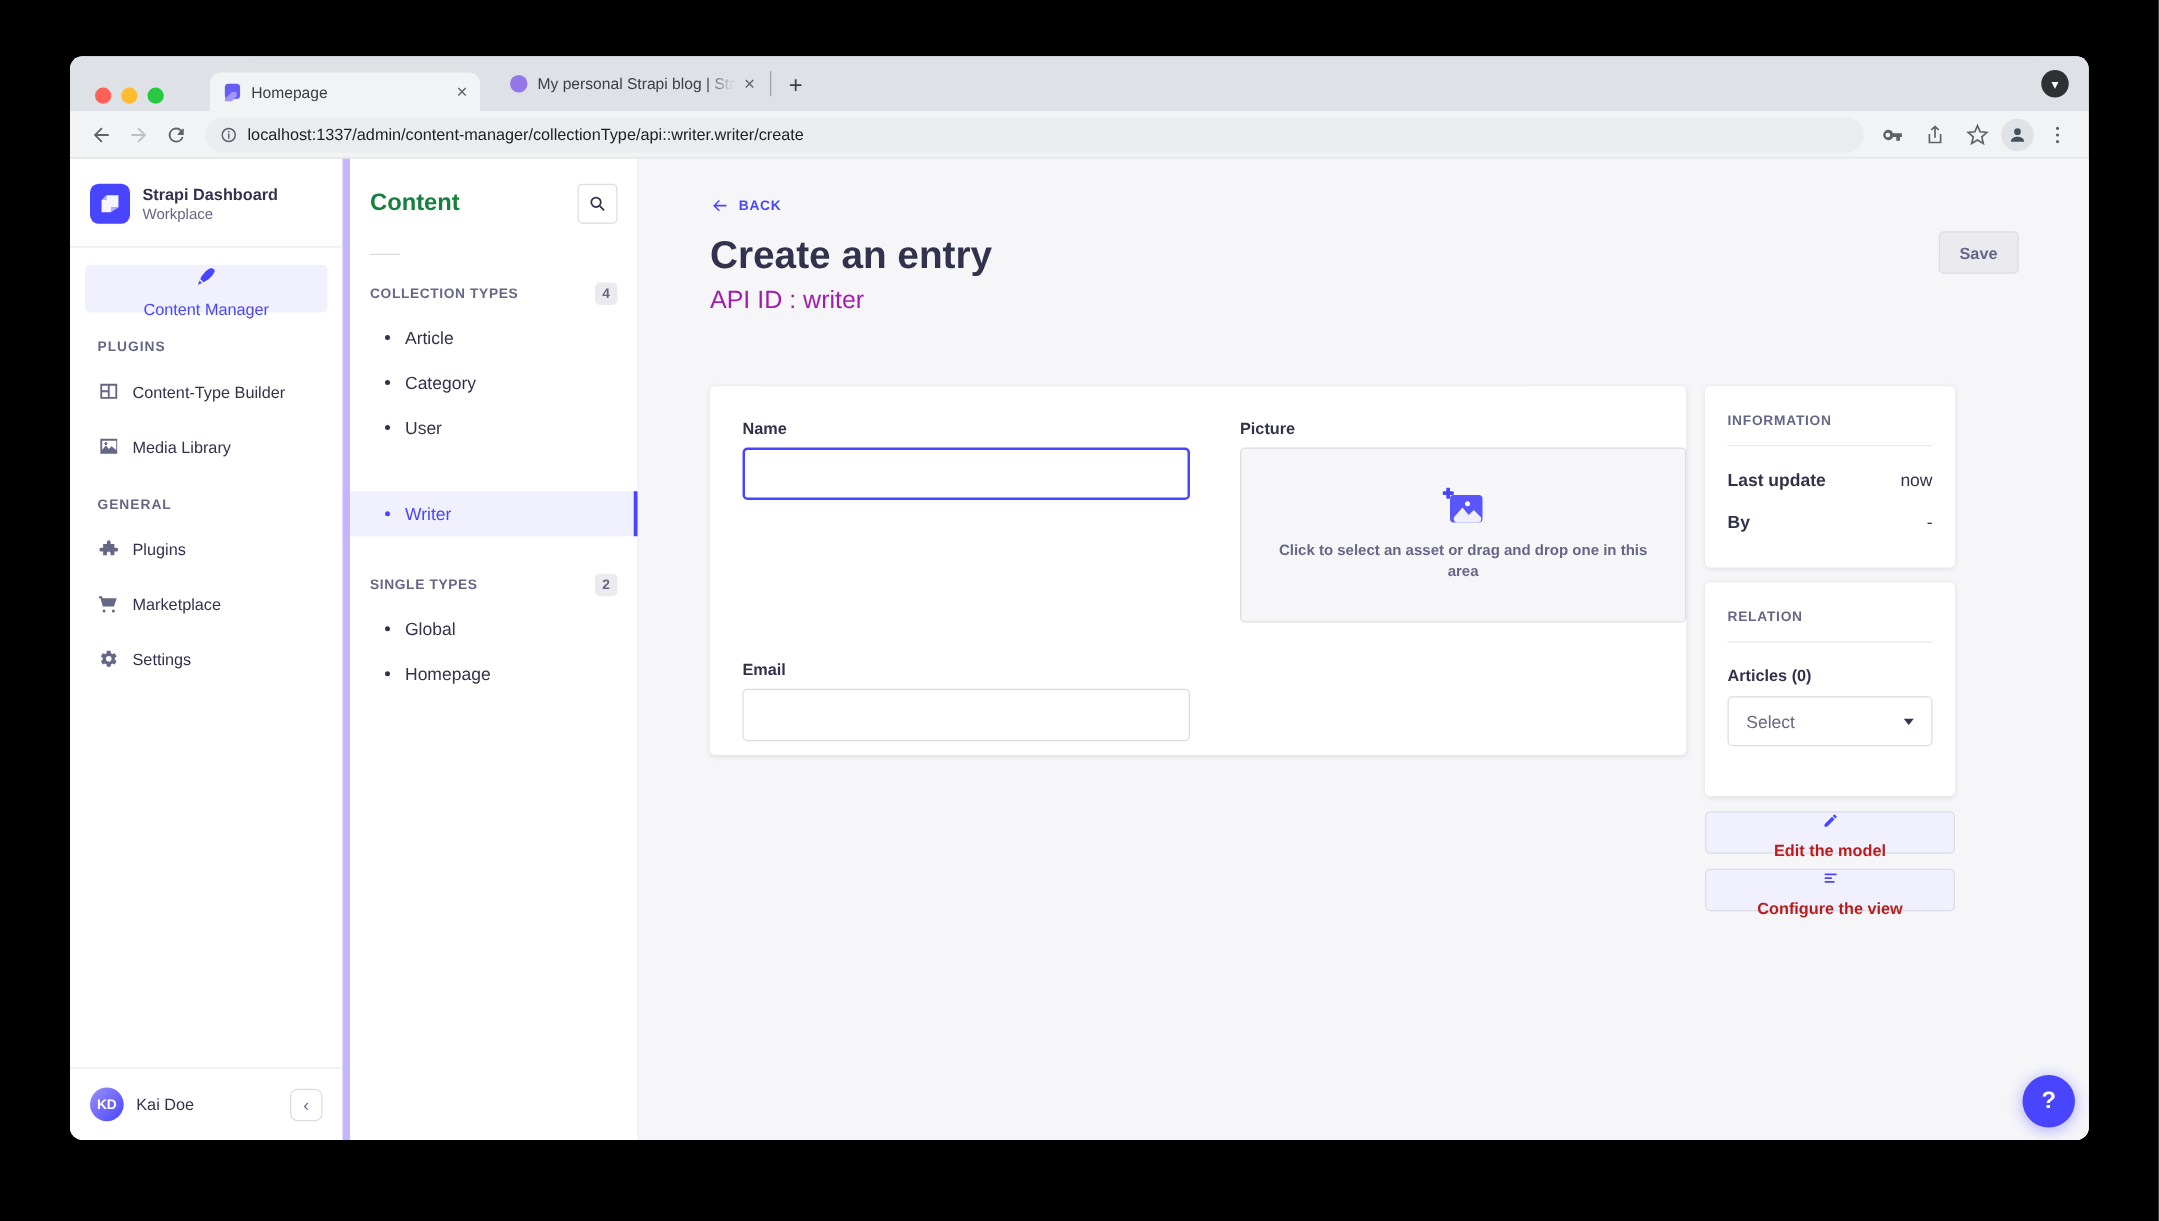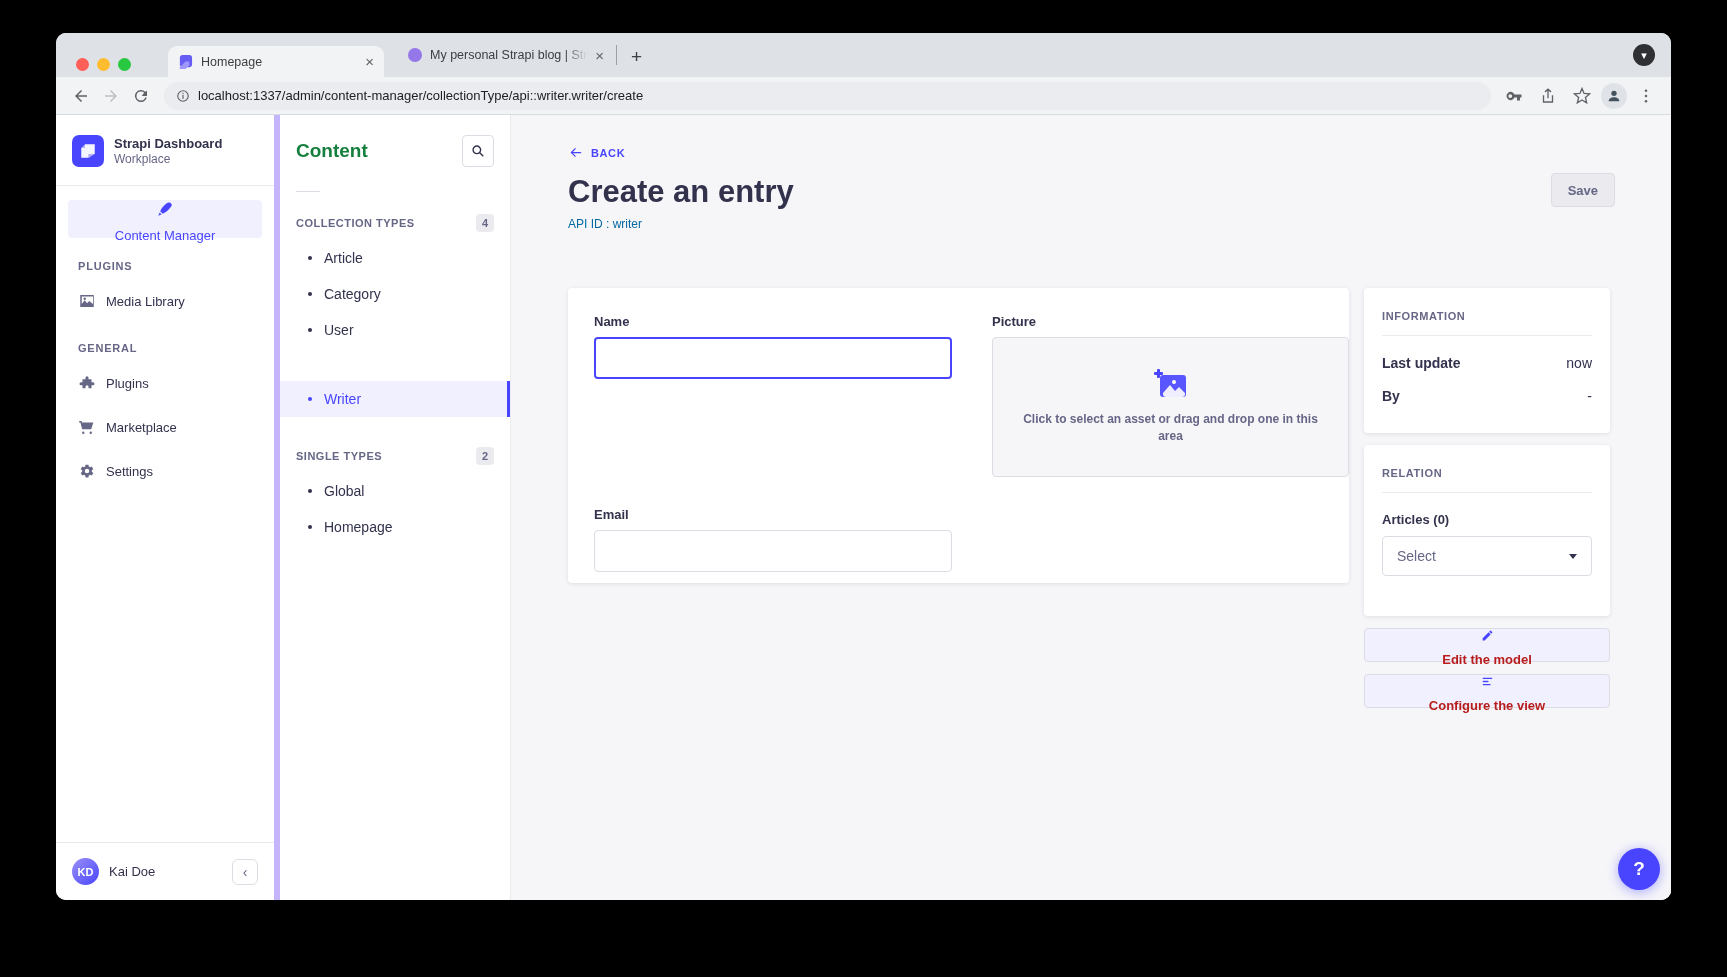--- a/index.html
+++ b/index.html
@@ -3,21 +3,21 @@
 <meta charset="utf-8">
 <style>
   * { box-sizing: border-box; margin: 0; padding: 0; }
   html,body { width:1727px; height:977px; }
   body {
     background:#000;
     font-family:"Liberation Sans","DejaVu Sans",sans-serif;
     position:relative; overflow:hidden;
   }
   .window{
-    position:absolute; left:56px; top:33px; width:1615px; height:867px;
+    position:absolute; left:56px; top:45px; width:1615px; height:867px;
     border-radius:10px; overflow:hidden; background:#fff;
     box-shadow:0 25px 70px rgba(0,0,0,.6);
     display:flex; flex-direction:column;
   }
   
   .tabstrip{ height:44px; background:#dee1e6; position:relative; flex-shrink:0; }
   .traffic{ position:absolute; left:20px; top:25px; display:flex; gap:8px; }
   .light{ width:13px; height:13px; border-radius:50%; }
   .light.red{ background:#ff5f57; } .light.yellow{ background:#febc2e; } .light.green{ background:#28c840; }
   .tabs{ position:absolute; left:112px; bottom:0; display:flex; align-items:flex-end; height:44px; }
@@ -81,36 +81,36 @@
   .dot{ width:4px; height:4px; border-radius:50%; background:#32324d; flex-shrink:0; }
   .cp-item.active{ background:#f0f0ff; color:#4945ff; font-weight:500;margin-top:33px; }
   .cp-item.active .dot{ background:#4945ff; }
   .cp-item.active::after{ content:""; position:absolute; right:0; top:0; bottom:0; width:3px; background:#4945ff; }
   .grp2{ margin-top:22px; }
   
   .main{ flex:1; background:#f6f6f9; position:relative; padding:30px 56px 0 57px; overflow:hidden; }
   .back-row{ display:flex; align-items:center; gap:8px; color:#4945ff; font-size:11px; font-weight:700;
     letter-spacing:.6px; width:max-content; }
   .page-title{ margin-top:14px; font-size:31px; font-weight:700; color:#32324d; }
-  .page-sub{ margin-top:7px; font-size:12px; color:#0369a1; }
+  .page-sub{ margin-top:7px; font-size:20px; color:#a21caf; }
   .save-btn{ position:absolute; top:58px; right:56px; background:#eaeaef; border:1px solid #dcdce4;
     color:#666687; font-size:13px; font-weight:600; padding:0 16px; height:34px; border-radius:4px;
     display:flex; align-items:center; }
   .content-row{ margin-top:57px; display:flex; gap:15px; align-items:flex-start; }
   .form-card{ width:781px; height:295px; background:#fff; border-radius:4px;
     box-shadow:0 1px 4px rgba(33,33,52,.1); padding:26px; }
   .form-grid{ display:grid; grid-template-columns:358px 357px; column-gap:40px; }
   .f-label{ font-size:13px; font-weight:700; color:#32324d; margin-bottom:8px; }
   .t-input{ width:100%; height:42px; border:1px solid #dcdce4; border-radius:4px; background:#fff; outline:none; }
   .t-input.focused{ border:2px solid #4945ff; }
   .email-group{ margin-top:128px; }
   .upload-box{ height:140px; background:#f6f6f9; border:1px solid #dcdce4; border-radius:4px;
     display:flex; flex-direction:column; align-items:center; justify-content:center; gap:12px; }
   .upload-text{ font-size:12px; font-weight:700; color:#666687; text-align:center; max-width:312px; line-height:1.45; }
-  .right-col{ width:246px; }
+  .right-col{ width:200px; }
   .panel-card{ background:#fff; border-radius:4px; box-shadow:0 1px 4px rgba(33,33,52,.1); padding:22px 18px; }
   .panel-card.info{ height:145px; }
   .panel-card.relation{ height:171px; margin-top:12px; }
   .p-title{ font-size:11px; font-weight:700; letter-spacing:.6px; color:#666687; }
   .p-hr{ height:1px; background:#eaeaef; margin:13px 0 19px; }
   .info-row{ display:flex; justify-content:space-between; align-items:baseline; font-size:14px; margin-bottom:17px; }
   .info-label{ font-weight:700; color:#32324d; }
   .info-value{ color:#32324d; }
   .rel-label{ font-size:13px; font-weight:700; color:#32324d; margin-bottom:9px; }
   .select-box{ height:40px; border:1px solid #dcdce4; border-radius:4px; background:#fff; display:flex;
@@ -230,20 +230,26 @@
       </div>
       <div class="hr"></div>
       <div class="nav">
         <div class="nav-item active">
           <svg viewBox="0 0 24 24" fill="#4945ff">
               <path d="M20.2 4.6c-1.8-1.8-4.3-1.3-6.3.2C10 7.7 7.4 11 5.6 15l3.4 3.4c4-1.8 7.3-4.4 10.2-8.3 1.5-2 2.8-3.7 1-5.5zM4.9 16.5 3 21l4.5-1.9z"></path>
             </svg>
           <span>Content Manager</span>
         </div>
         <div class="sec-label">PLUGINS</div>
+        <div class="nav-item">
+          <svg viewBox="0 0 24 24" fill="#666687">
+              <path d="M3 4h18v16H3zm2 2v5h6V6zm8 0v12h6V6zM5 13v5h6v-5z"></path>
+            </svg>
+          <span>Content-Type Builder</span>
+        </div>
         <div class="nav-item">
           <svg viewBox="0 0 24 24" fill="#666687">
               <path d="M3 4h18v16H3zm2 12 4-5 3 4 3-3 5 4V6H5z"></path>
               <circle cx="9" cy="9" r="1.6"></circle>
             </svg>
           <span>Media Library</span>
         </div>
         <div class="sec-label">GENERAL</div>
         <div class="nav-item">
           <svg viewBox="0 0 24 24" fill="#666687">

